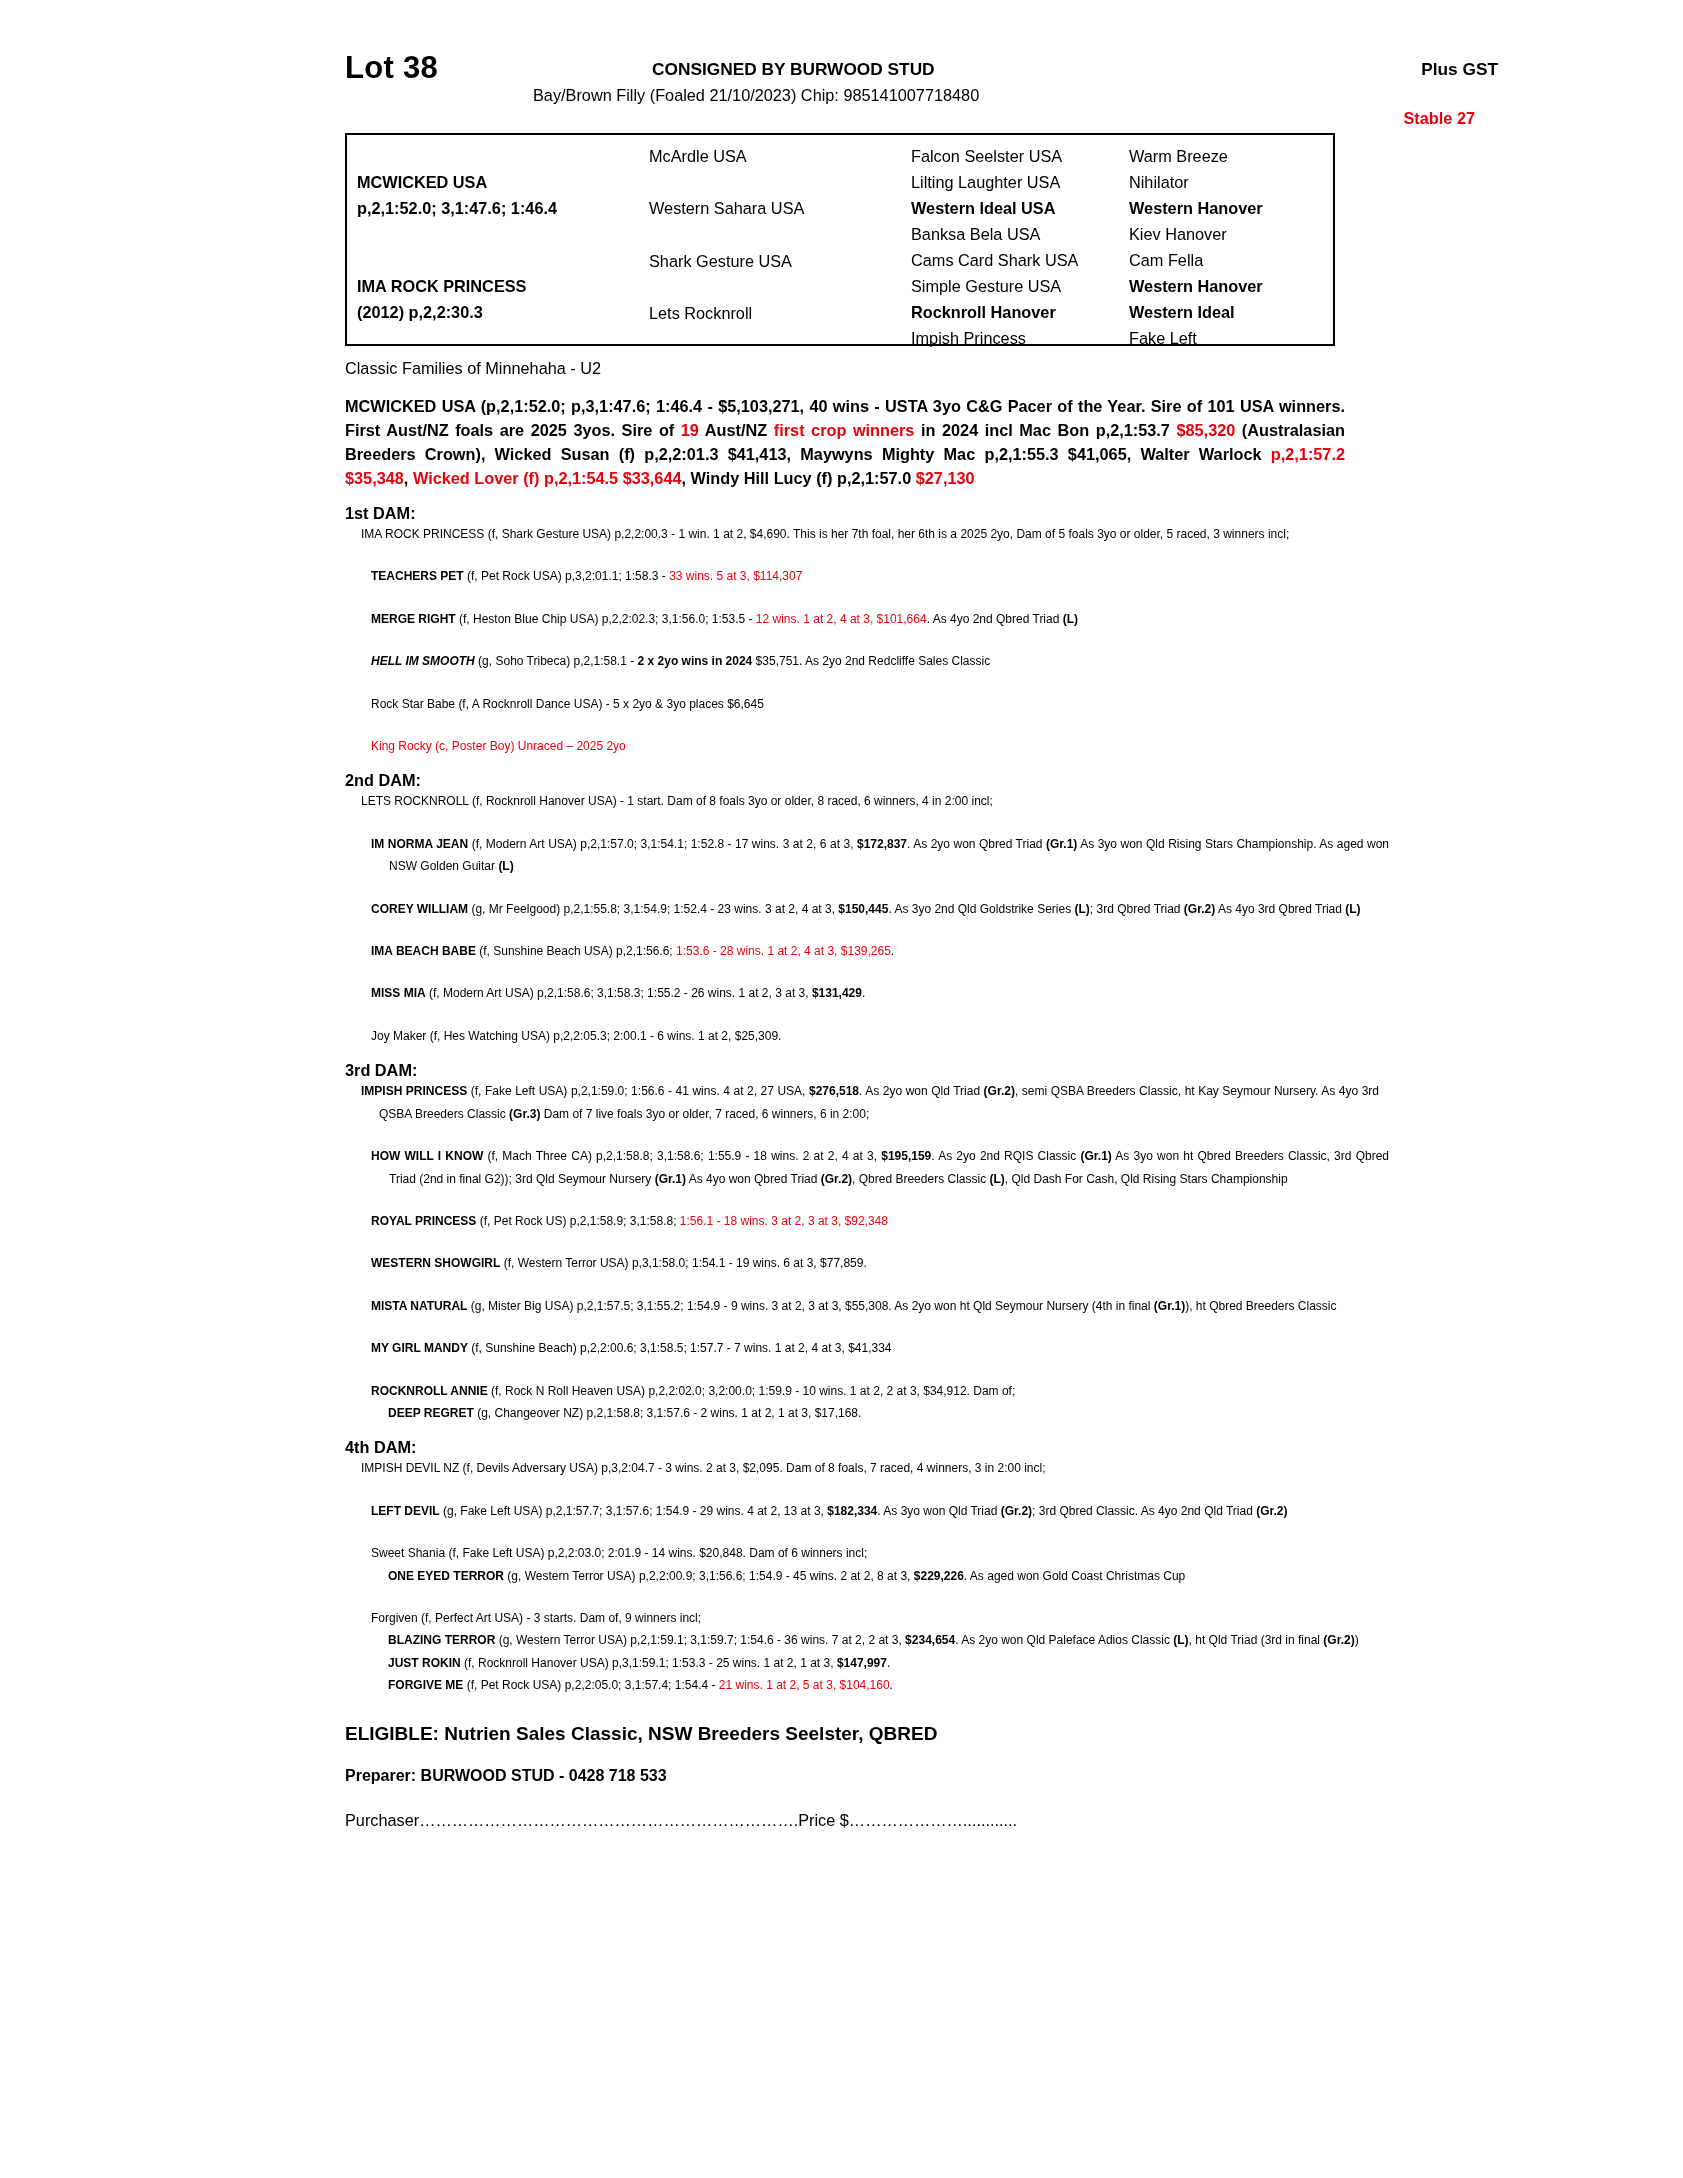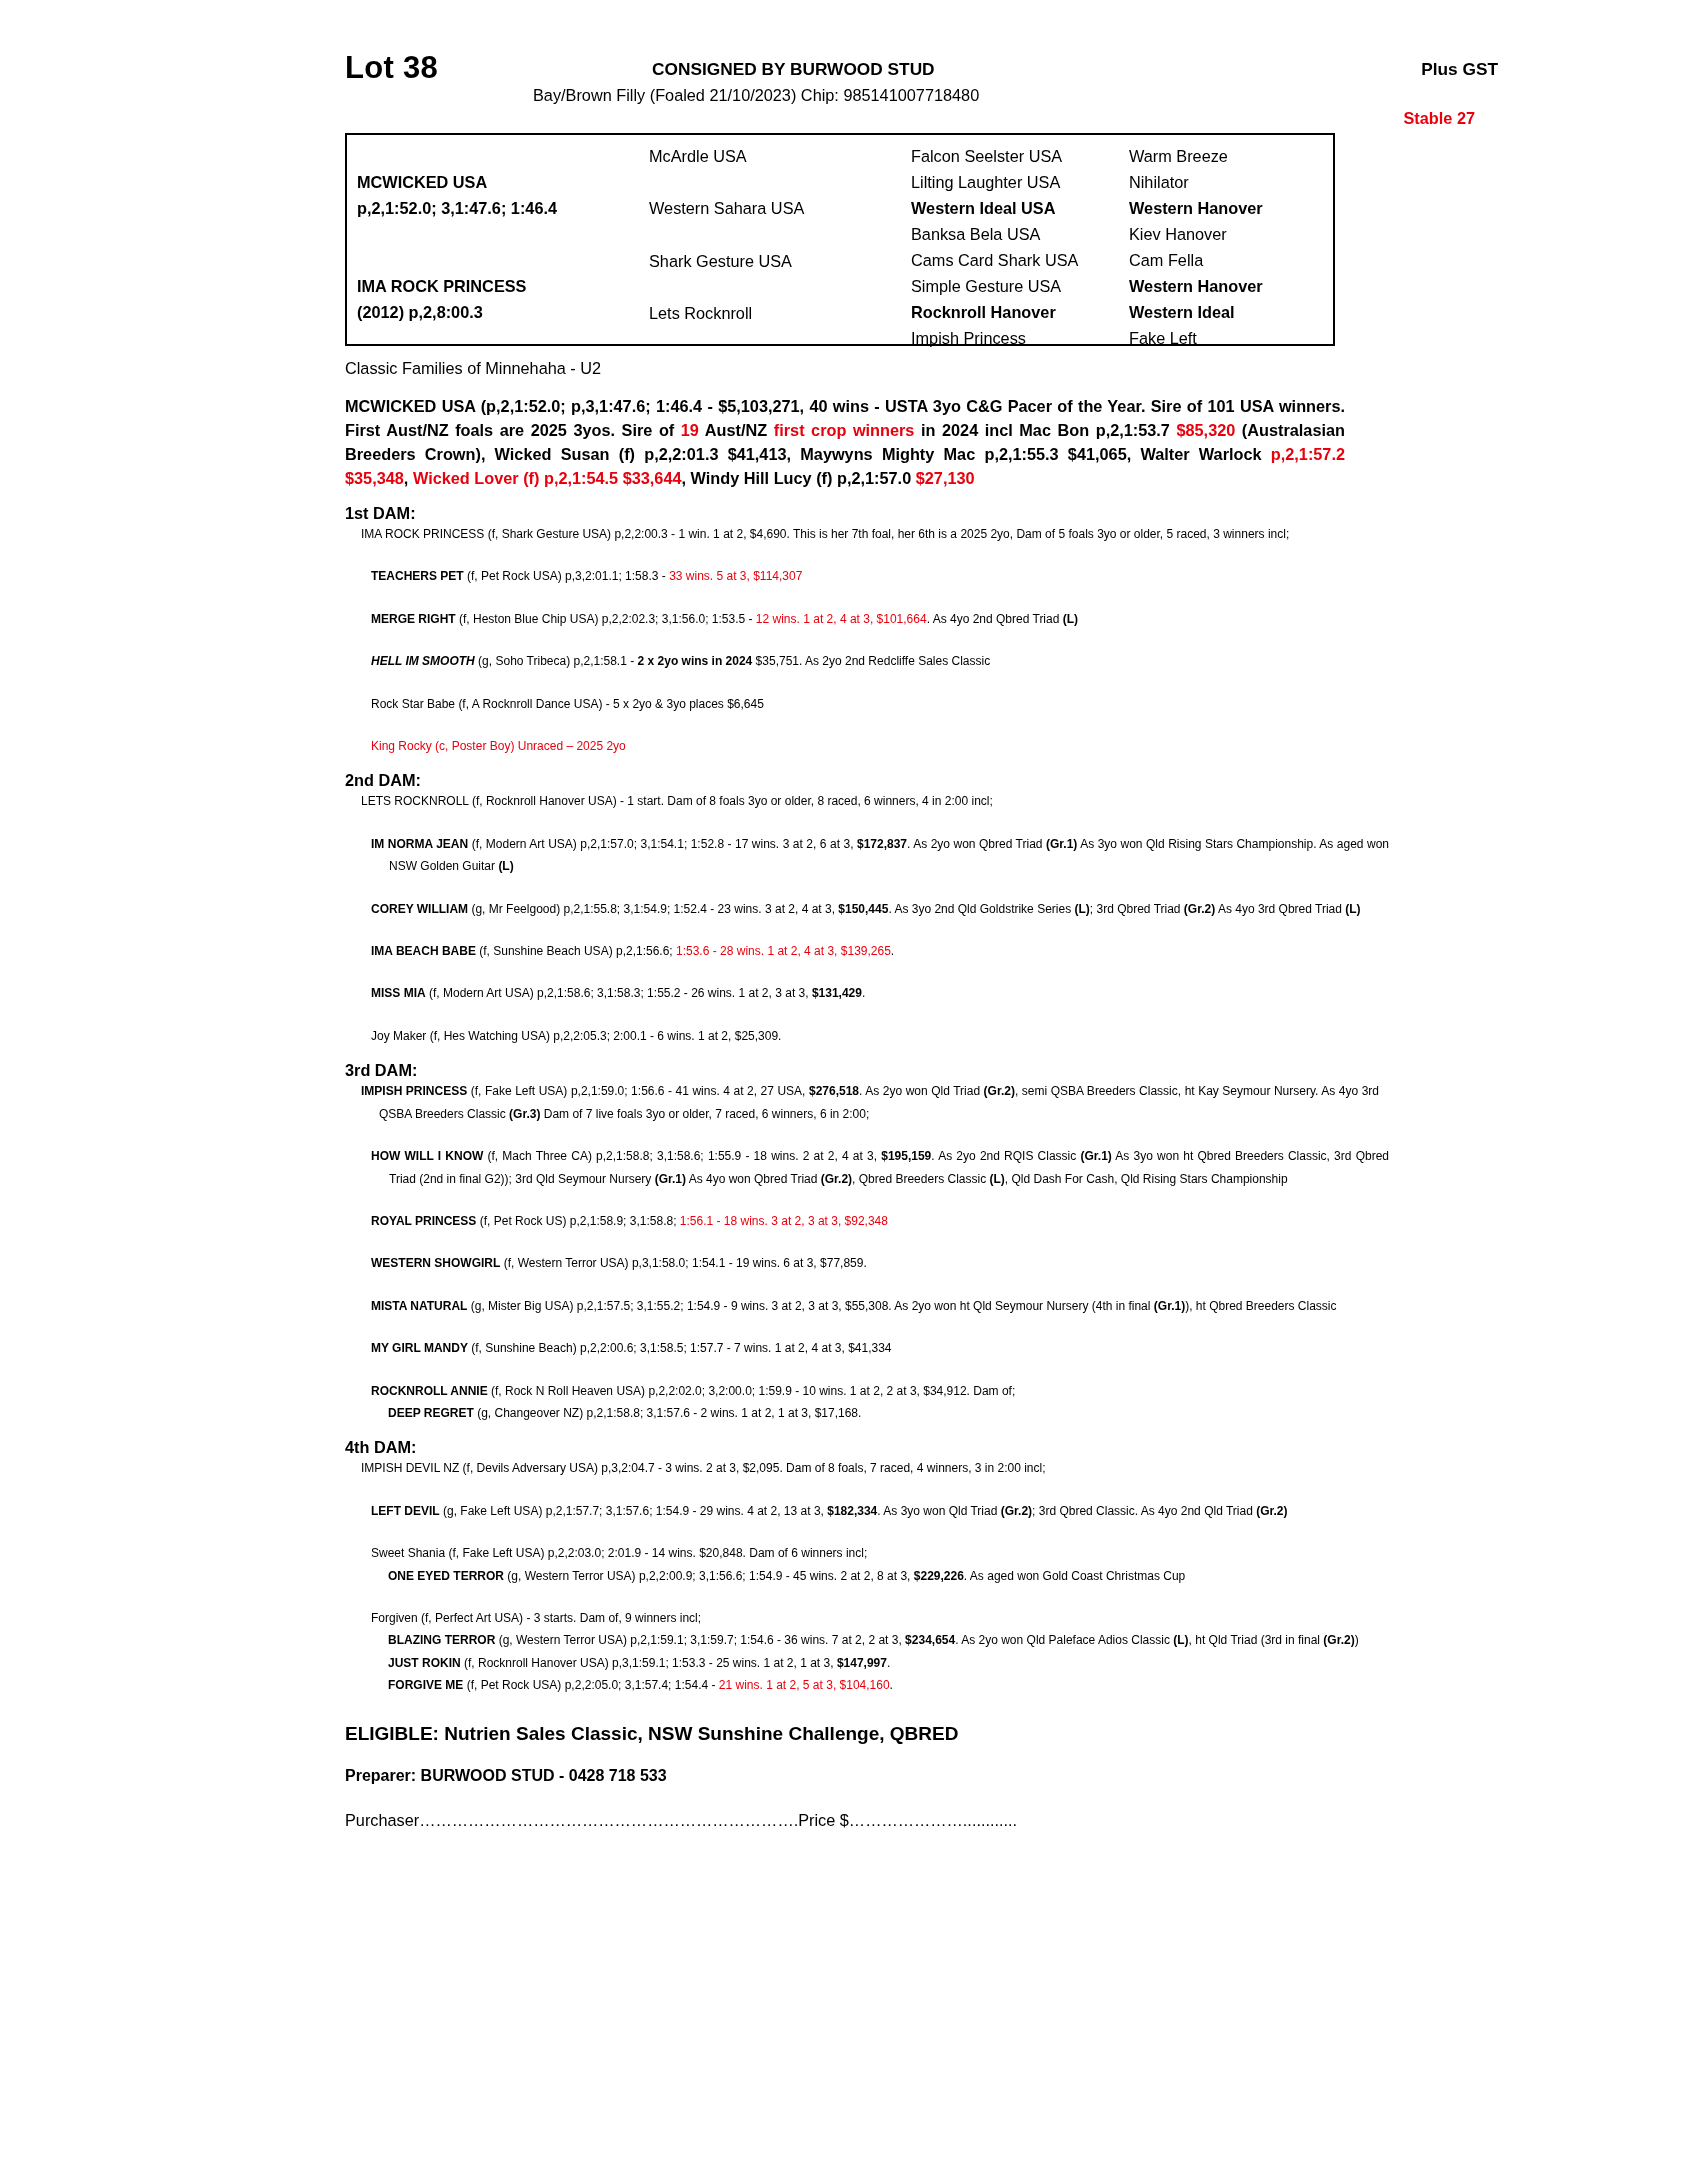--- a/index.html
+++ b/index.html
@@ -137,21 +137,21 @@
     <div class="plus-gst">Plus GST</div>
     <div class="subline">Bay/Brown Filly (Foaled 21/10/2023) Chip: 985141007718480</div>
     <div class="stable">Stable 27</div>
   </div>
 
   <div class="ped">
     <div class="col c1">
       <div class="sire-name pad-top-1">MCWICKED USA</div>
       <div class="b">p,2,1:52.0; 3,1:47.6; 1:46.4</div>
       <div class="sire-name" style="margin-top:52px">IMA ROCK PRINCESS</div>
-      <div class="b">(2012) p,2,8:00.3</div>
+      <div class="b">(2012) p,2,2:30.3</div>
     </div>
 
     <div class="col c2">
       <div>McArdle USA</div>
       <div style="margin-top:26px">Western Sahara USA</div>
       <div style="margin-top:27px">Shark Gesture USA</div>
       <div style="margin-top:26px">Lets Rocknroll</div>
     </div>
 
     <div class="col c3">
@@ -209,18 +209,18 @@
       <div class="entry lvl0"><span>IMPISH DEVIL NZ (f, Devils Adversary USA) p,3,2:04.7 - 3 wins. 2 at 3, $2,095. Dam of 8 foals, 7 raced, 4 winners, 3 in 2:00 incl;</span></div>
       <div class="entry lvl1"><span style="font-weight: bold;">LEFT DEVIL</span><span> (g, Fake Left USA) p,2,1:57.7; 3,1:57.6; 1:54.9 - 29 wins. 4 at 2, 13 at 3, </span><span style="font-weight: bold;">$182,334</span><span>. As 3yo won Qld Triad </span><span style="font-weight: bold;">(Gr.2)</span><span>; 3rd Qbred Classic. As 4yo 2nd Qld Triad </span><span style="font-weight: bold;">(Gr.2)</span></div>
       <div class="entry lvl1"><span>Sweet Shania (f, Fake Left USA) p,2,2:03.0; 2:01.9 - 14 wins. $20,848. Dam of 6 winners incl;</span></div>
       <div class="entry lvl2"><span style="font-weight: bold;">ONE EYED TERROR</span><span> (g, Western Terror USA) p,2,2:00.9; 3,1:56.6; 1:54.9 - 45 wins. 2 at 2, 8 at 3, </span><span style="font-weight: bold;">$229,226</span><span>. As aged won Gold Coast Christmas Cup</span></div>
       <div class="entry lvl1"><span>Forgiven (f, Perfect Art USA) - 3 starts. Dam of, 9 winners incl;</span></div>
       <div class="entry lvl2"><span style="font-weight: bold;">BLAZING TERROR</span><span> (g, Western Terror USA) p,2,1:59.1; 3,1:59.7; 1:54.6 - 36 wins. 7 at 2, 2 at 3, </span><span style="font-weight: bold;">$234,654</span><span>. As 2yo won Qld Paleface Adios Classic </span><span style="font-weight: bold;">(L)</span><span>, ht Qld Triad (3rd in final </span><span style="font-weight: bold;">(Gr.2)</span><span>)</span></div>
       <div class="entry lvl2"><span style="font-weight: bold;">JUST ROKIN</span><span> (f, Rocknroll Hanover USA) p,3,1:59.1; 1:53.3 - 25 wins. 1 at 2, 1 at 3, </span><span style="font-weight: bold;">$147,997</span><span>.</span></div>
       <div class="entry lvl2"><span style="font-weight: bold;">FORGIVE ME</span><span> (f, Pet Rock USA) p,2,2:05.0; 3,1:57.4; 1:54.4 - </span><span class="red">21 wins. 1 at 2, 5 at 3, $104,160</span><span>.</span></div>
     </div>
 
-  <div class="eligible">ELIGIBLE: Nutrien Sales Classic, NSW Sunshine Challenge, QBRED</div>
+  <div class="eligible">ELIGIBLE: Nutrien Sales Classic, NSW Breeders Seelster, QBRED</div>
   <div class="preparer">Preparer: BURWOOD STUD - 0428 718 533</div>
   <div class="purchaser">Purchaser…………………………………………………………….Price $…………………............</div>
 
 </div>
 
 
 </body></html>

